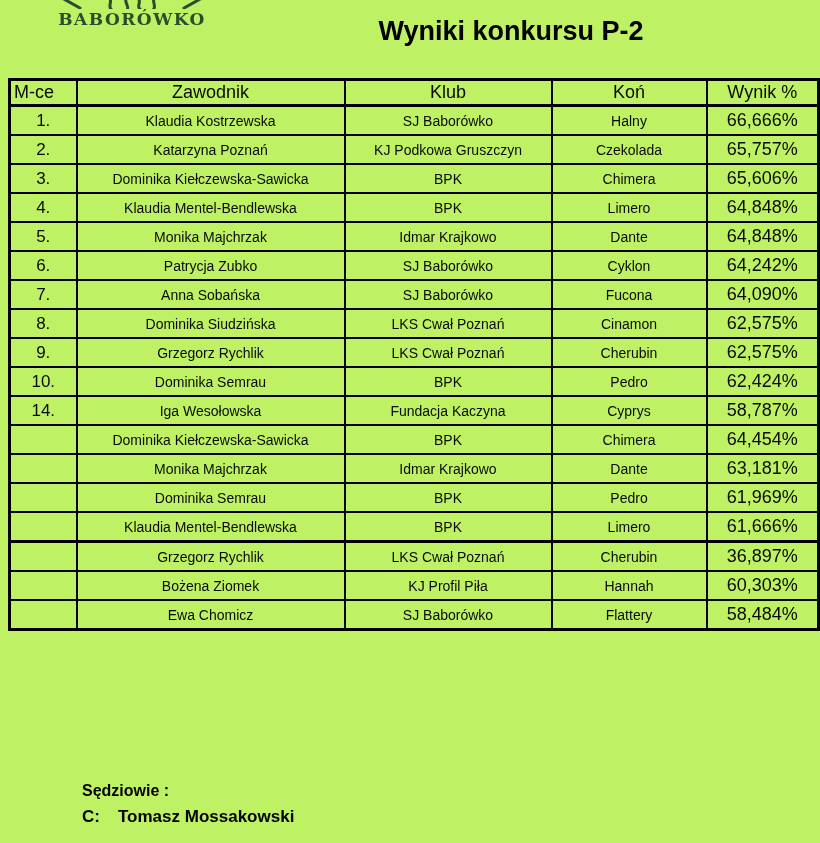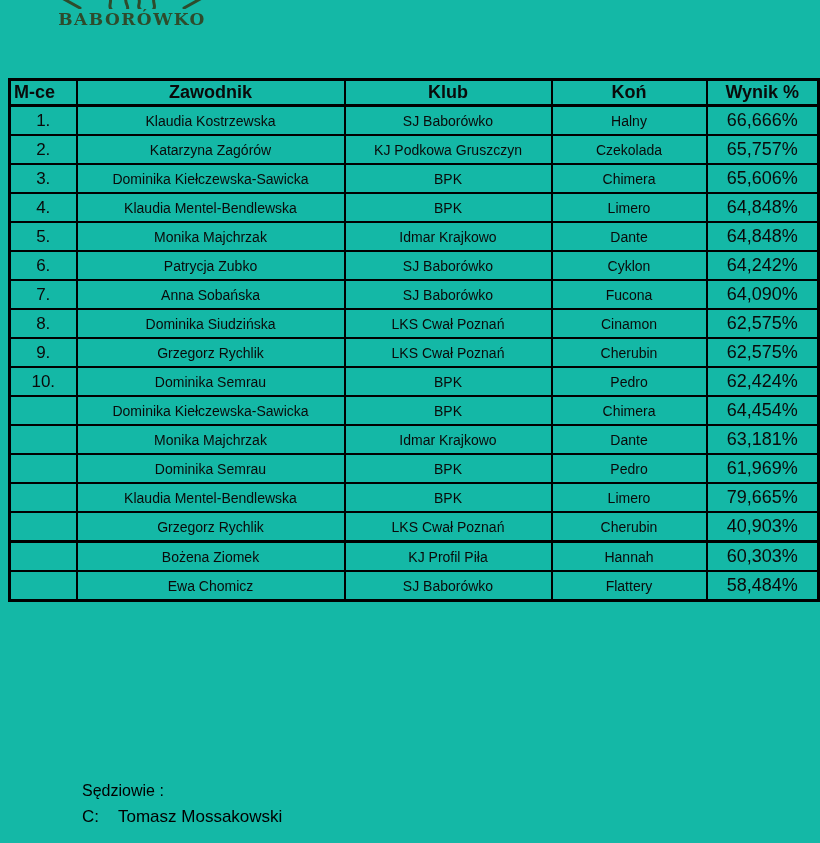--- a/index.html
+++ b/index.html
@@ -1,19 +1,19 @@
 <!DOCTYPE html>
 <html><head>
 <meta charset="utf-8">
 <style>
   html,body{margin:0;padding:0;background:#fff;}
   .page{
     position:relative;
     width:820px;height:843px;
-    background:#14b8a6;
+    background:#bef264;
     font-family:"Liberation Sans", sans-serif;
     color:#0a0a0a;
     overflow:hidden;
   }
 
   
   .logo{position:absolute;left:57px;top:0;width:150px;text-align:center;}
   .logo-emblem{display:block;margin:0 auto;height:9px;width:148px;overflow:hidden;}
   .logo-text{
     display:block;margin-top:0px;
@@ -33,30 +33,30 @@
     position:absolute;left:8px;top:78px;
     width:809px;border-collapse:collapse;table-layout:fixed;
     border:3px solid #000;
   }
   .results th,.results td{
     border:2px solid #000;
     text-align:center;vertical-align:middle;
     overflow:hidden;white-space:nowrap;
     padding:0 2px;
   }
-  .results th{height:23px;font-size:18px;font-weight:bold;}
+  .results th{height:23px;font-size:18px;font-weight:normal;}
   .results th.col-place{text-align:left;padding-left:3px;}
   .results td{height:27px;font-size:14px;}
   .results td.place-cell{font-size:17px;}
   .results td.score-cell{font-size:18px;}
   .results thead th{border-bottom-width:3px;}
   .results tbody tr:nth-of-type(15) td{border-bottom-width:3px;}
 
   
-  .footer{position:absolute;left:82px;top:782px;font-weight:normal;color:#000;}
+  .footer{position:absolute;left:82px;top:782px;font-weight:bold;color:#000;}
   .footer .judges-label{font-size:16px;}
   .footer .judge-line{margin-top:7px;font-size:17px;display:flex;}
   .footer .judge-role{width:36px;}
 </style>
 </head>
 <body>
 
 <div class="page">
 
   <div class="logo">
@@ -66,20 +66,21 @@
         <path d="M52,-3 C54,3 50,6 53,9"></path>
         <path d="M68,-3 C66,3 72,7 69,10"></path>
         <path d="M80,-3 C84,3 78,6 82,9"></path>
         <path d="M96,-3 C94,3 99,7 95,10"></path>
         <path d="M144,-2 L126,8"></path>
       </g>
     </svg>
     <span class="logo-text">BABORÓWKO</span>
   </div>
 
+  <div class="title">Wyniki konkursu P-2</div>
 
   <table class="results">
     <colgroup>
       <col style="width:67px">
         <col style="width:268px">
         <col style="width:207px">
       <col style="width:155px">
         <col style="width:112px">
     </colgroup>
     <thead>
@@ -96,21 +97,21 @@
         <tr>
           <td class="place-cell">1.</td>
           <td class="rider-cell">Klaudia Kostrzewska</td>
           <td class="club-cell">SJ Baborówko</td>
           <td class="horse-cell">Halny</td>
           <td class="score-cell">66,666%</td>
         </tr>
 
         <tr>
           <td class="place-cell">2.</td>
-          <td class="rider-cell">Katarzyna Zagórów</td>
+          <td class="rider-cell">Katarzyna Poznań</td>
           <td class="club-cell">KJ Podkowa Gruszczyn</td>
           <td class="horse-cell">Czekolada</td>
           <td class="score-cell">65,757%</td>
         </tr>
 
         <tr>
           <td class="place-cell">3.</td>
           <td class="rider-cell">Dominika Kiełczewska-Sawicka</td>
           <td class="club-cell">BPK</td>
           <td class="horse-cell">Chimera</td>
@@ -169,20 +170,27 @@
           <td class="place-cell">10.</td>
           <td class="rider-cell">Dominika Semrau</td>
           <td class="club-cell">BPK</td>
           <td class="horse-cell">Pedro</td>
           <td class="score-cell">62,424%</td>
         </tr>
 
 
 
 
+        <tr>
+          <td class="place-cell">14.</td>
+          <td class="rider-cell">Iga Wesołowska</td>
+          <td class="club-cell">Fundacja Kaczyna</td>
+          <td class="horse-cell">Cyprys</td>
+          <td class="score-cell">58,787%</td>
+        </tr>
 
 
         <tr>
           <td class="place-cell"></td>
           <td class="rider-cell">Dominika Kiełczewska-Sawicka</td>
           <td class="club-cell">BPK</td>
           <td class="horse-cell">Chimera</td>
           <td class="score-cell">64,454%</td>
         </tr>
 
@@ -200,29 +208,29 @@
           <td class="club-cell">BPK</td>
           <td class="horse-cell">Pedro</td>
           <td class="score-cell">61,969%</td>
         </tr>
 
         <tr>
           <td class="place-cell"></td>
           <td class="rider-cell">Klaudia Mentel-Bendlewska</td>
           <td class="club-cell">BPK</td>
           <td class="horse-cell">Limero</td>
-          <td class="score-cell">79,665%</td>
+          <td class="score-cell">61,666%</td>
         </tr>
 
         <tr>
           <td class="place-cell"></td>
           <td class="rider-cell">Grzegorz Rychlik</td>
           <td class="club-cell">LKS Cwał Poznań</td>
           <td class="horse-cell">Cherubin</td>
-          <td class="score-cell">40,903%</td>
+          <td class="score-cell">36,897%</td>
         </tr>
 
         <tr>
           <td class="place-cell"></td>
           <td class="rider-cell">Bożena Ziomek</td>
           <td class="club-cell">KJ Profil Piła</td>
           <td class="horse-cell">Hannah</td>
           <td class="score-cell">60,303%</td>
         </tr>
 

